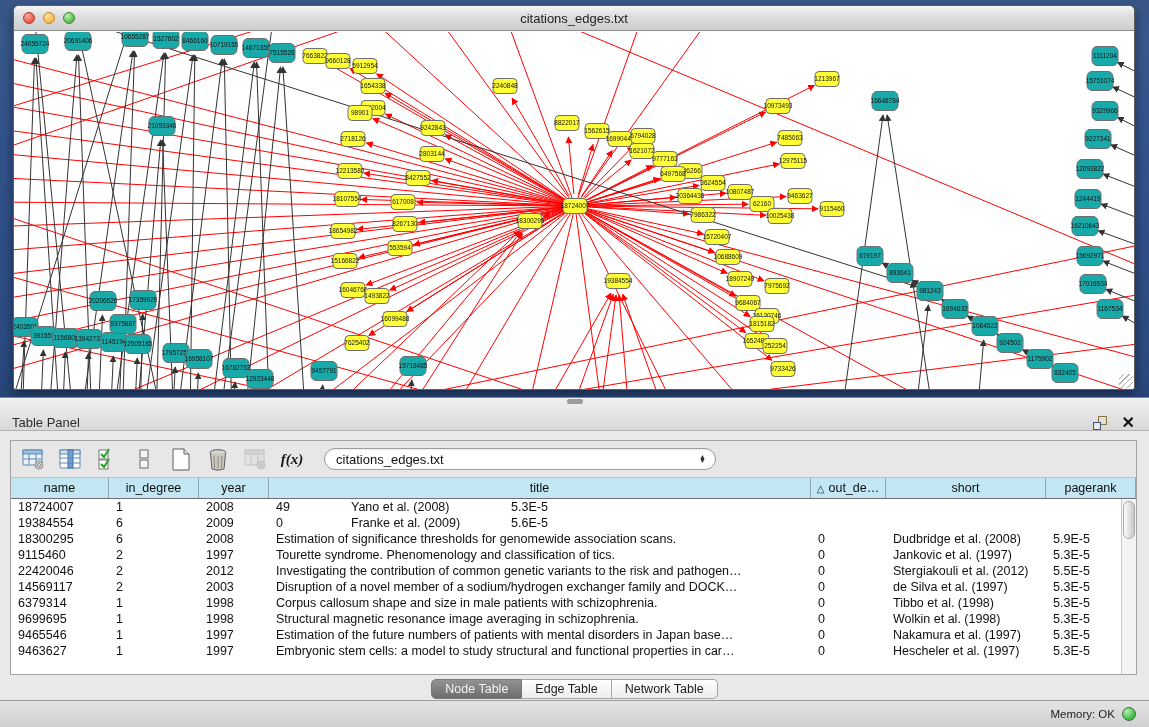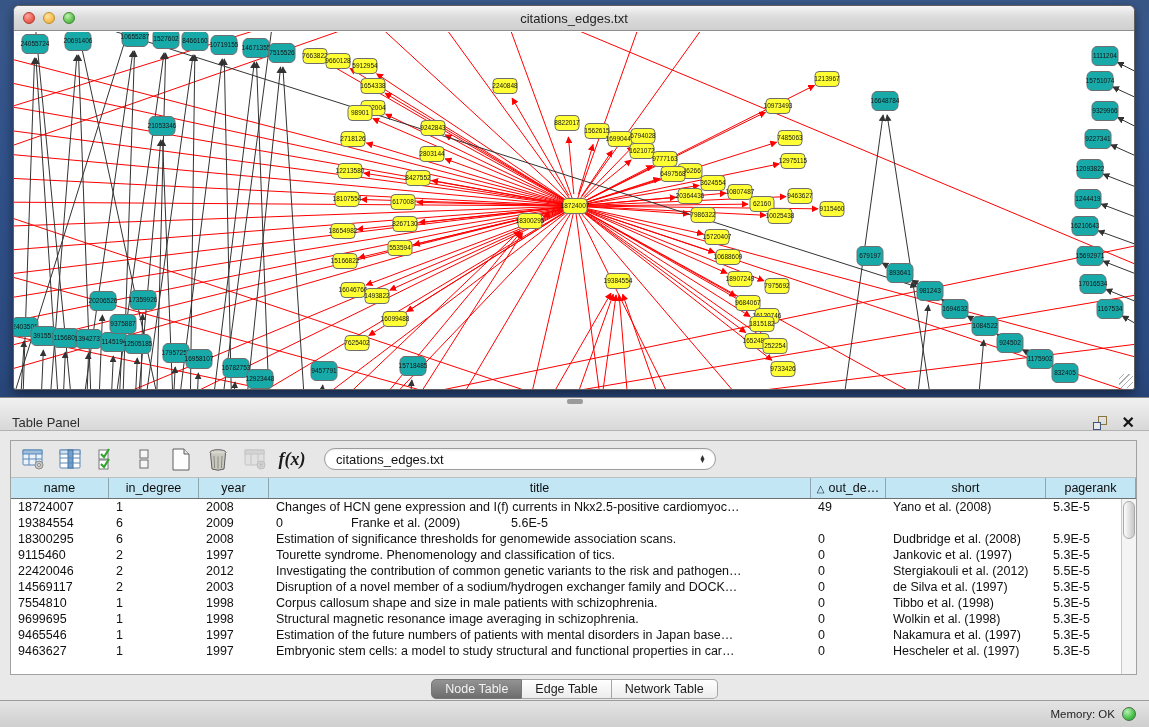--- a/index.html
+++ b/index.html
@@ -38,21 +38,21 @@
   .close-x { font-size:16px; font-weight:700; color:#141414; line-height:14px; cursor:default; }
 
   
   #panel-body { position:absolute; top:432px; left:0; width:1149px; height:268px; background:#E9E9E9; }
   #table-container { position:absolute; left:10px; top:8px; width:1127px; height:235px;
     border:1px solid #A2A2A2; background:#fff; }
   #toolbar { height:37px; background:#E7E7E7; border-bottom:1px solid #BEBEBE;
     display:flex; align-items:center; padding-left:9px; gap:11px; }
   .tbtn { width:26px; height:26px; display:flex; align-items:center; justify-content:center; }
   .tbtn.disabled { opacity:.45; }
-  .fx { font-family:"Liberation Serif",serif; font-style:italic; font-weight:700; font-size:18px; color:#1a1a1a; }
+  .fx { font-family:"Liberation Serif",serif; font-style:italic; font-weight:700; font-size:15px; color:#1a1a1a; }
   #net-select { margin-left:8px; width:392px; height:22px; background:#fff; border:1px solid #9C9C9C;
     border-radius:11px; display:flex; align-items:center; padding:0 9px 0 11px; font-size:13px; color:#111;
     box-shadow:inset 0 1px 2px rgba(0,0,0,.08); }
   #net-select .arrows { margin-left:auto; display:flex; flex-direction:column; line-height:4.5px; font-size:7px; color:#333; }
 
   #thead { display:flex; height:21px; background:var(--hdrblue,#C2E6F4); border-bottom:1px solid #6F6F6F; font-size:12.5px;text-align:right; }
   .th { display:flex; align-items:center; justify-content:center; border-right:1px solid #8fa6b2; color:#0d0d0d; overflow:hidden; white-space:nowrap; }
   .th .sort { margin-right:4px; font-size:10px; color:#123; }
   #tbody { position:relative; height:176px; overflow:hidden; font-size:12.5px; color:#101010; }
   .tr { display:flex; height:16px; line-height:16px; }
@@ -767,21 +767,20 @@
         </div>
         <div class="th" style="width: 90px; flex: 0 0 auto;">
           <span>pagerank</span>
         </div>
       </div>
     <div id="tbody">
         <div class="tr">
           <div class="td" style="width: 98px; flex: 0 0 auto;">18724007</div>
           <div class="td" style="width: 90px; flex: 0 0 auto;">1</div>
           <div class="td" style="width: 70px; flex: 0 0 auto;">2008</div>
-          <div class="td" style="flex: 1 1 0%;">Changes of HCN gene expression and I(f) currents in Nkx2.5-positive cardiomyoc…</div>
           <div class="td" style="width: 75px; flex: 0 0 auto;">49</div>
           <div class="td" style="width: 160px; flex: 0 0 auto;">Yano et al. (2008)</div>
           <div class="td" style="width: 90px; flex: 0 0 auto;">5.3E-5</div>
         </div>
         <div class="tr">
           <div class="td" style="width: 98px; flex: 0 0 auto;">19384554</div>
           <div class="td" style="width: 90px; flex: 0 0 auto;">6</div>
           <div class="td" style="width: 70px; flex: 0 0 auto;">2009</div>
           <div class="td" style="width: 75px; flex: 0 0 auto;">0</div>
           <div class="td" style="width: 160px; flex: 0 0 auto;">Franke et al. (2009)</div>
@@ -817,21 +816,21 @@
         <div class="tr">
           <div class="td" style="width: 98px; flex: 0 0 auto;">14569117</div>
           <div class="td" style="width: 90px; flex: 0 0 auto;">2</div>
           <div class="td" style="width: 70px; flex: 0 0 auto;">2003</div>
           <div class="td" style="flex: 1 1 0%;">Disruption of a novel member of a sodium/hydrogen exchanger family and DOCK…</div>
           <div class="td" style="width: 75px; flex: 0 0 auto;">0</div>
           <div class="td" style="width: 160px; flex: 0 0 auto;">de Silva et al. (1997)</div>
           <div class="td" style="width: 90px; flex: 0 0 auto;">5.3E-5</div>
         </div>
         <div class="tr">
-          <div class="td" style="width: 98px; flex: 0 0 auto;">7554810</div>
+          <div class="td" style="width: 98px; flex: 0 0 auto;">6379314</div>
           <div class="td" style="width: 90px; flex: 0 0 auto;">1</div>
           <div class="td" style="width: 70px; flex: 0 0 auto;">1998</div>
           <div class="td" style="flex: 1 1 0%;">Corpus callosum shape and size in male patients with schizophrenia.</div>
           <div class="td" style="width: 75px; flex: 0 0 auto;">0</div>
           <div class="td" style="width: 160px; flex: 0 0 auto;">Tibbo et al. (1998)</div>
           <div class="td" style="width: 90px; flex: 0 0 auto;">5.3E-5</div>
         </div>
         <div class="tr">
           <div class="td" style="width: 98px; flex: 0 0 auto;">9699695</div>
           <div class="td" style="width: 90px; flex: 0 0 auto;">1</div>

